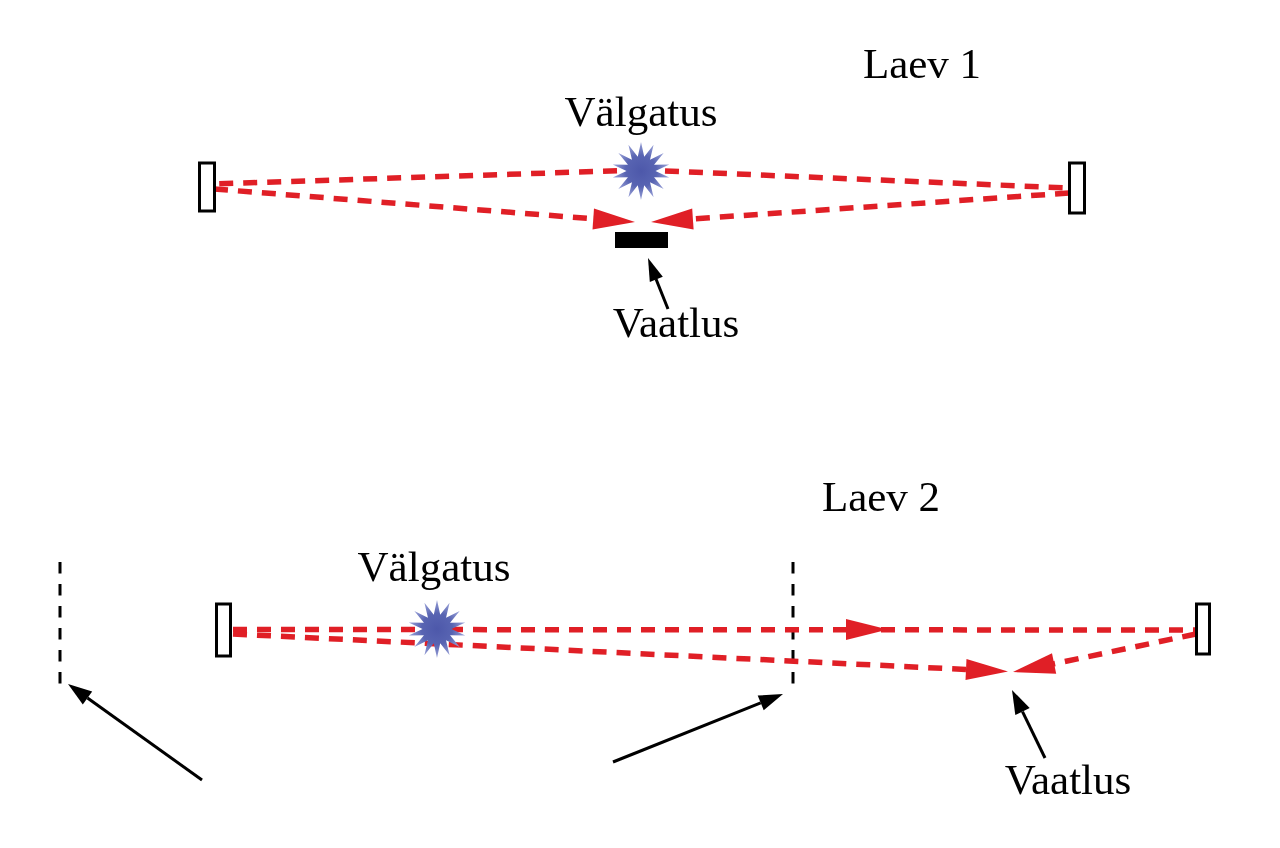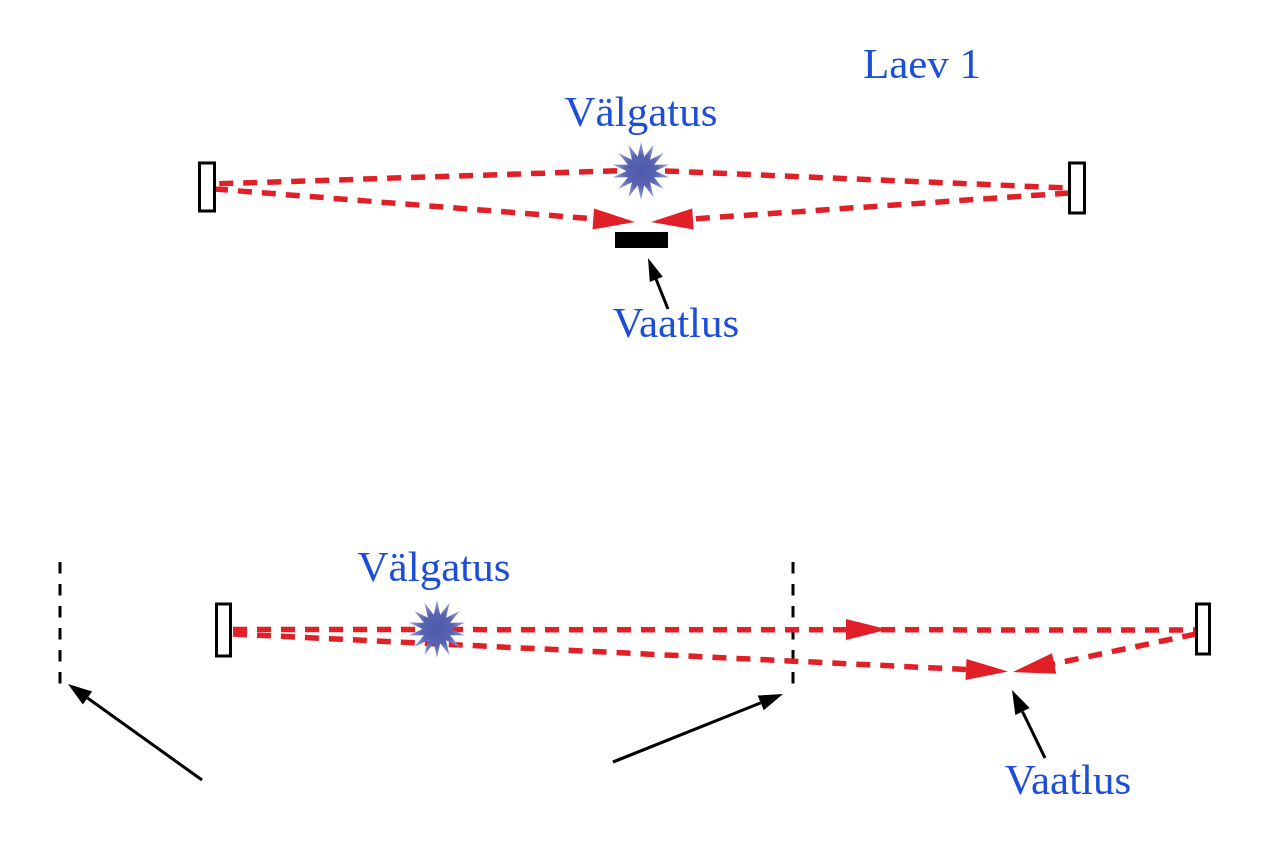--- a/index.html
+++ b/index.html
@@ -10,21 +10,21 @@
     background: #ffffff;
     overflow: hidden;
     font-family: "Liberation Serif", "DejaVu Serif", serif;
   }
   .stage svg { position: absolute; left: 0; top: 0; }
   .lbl {
     position: absolute;
     transform: translate(-50%, -50%);
     font-size: 43px;
     line-height: 1;
-    color: #1d4ed8;
+    color: #000000;
     white-space: nowrap;
   }
 </style>
 </head>
 <body>
 
 <div class="stage">
 
   <svg width="1280" height="848" viewBox="0 0 1280 848">
     <defs>
@@ -76,16 +76,17 @@
     <path d="M 202 780 L 87.5 698" fill="none" stroke="#000000" stroke-width="3"></path>
     <polygon points="68,684 92.2,691.5 82.8,704.5" fill="#000000"></polygon>
     <path d="M 613 762 L 760.7 702.9" fill="none" stroke="#000000" stroke-width="3"></path>
     <polygon points="783,694 763.7,710.3 757.7,695.5" fill="#000000"></polygon>
   </svg>
 
   <div class="lbl" style="left:922px; top:63px;">Laev 1</div>
   <div class="lbl" style="left:641px; top:111px;">Välgatus</div>
   <div class="lbl" style="left:676px; top:322px;">Vaatlus</div>
 
+  <div class="lbl" style="left:881px; top:496px;">Laev 2</div>
   <div class="lbl" style="left:434px; top:566px;">Välgatus</div>
   <div class="lbl" style="left:1068px; top:779px;">Vaatlus</div>
 
 </div>
 
 </body></html>

